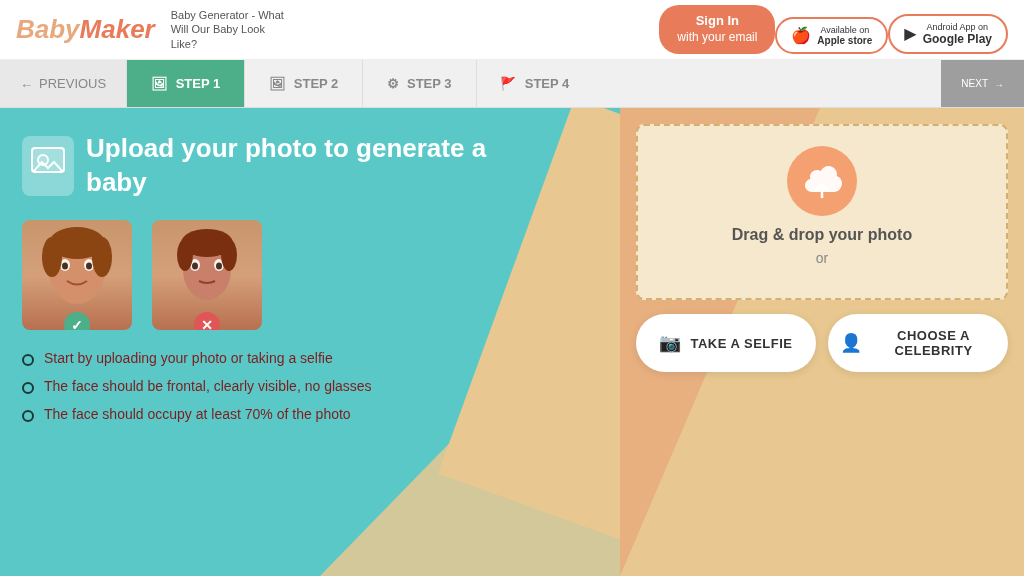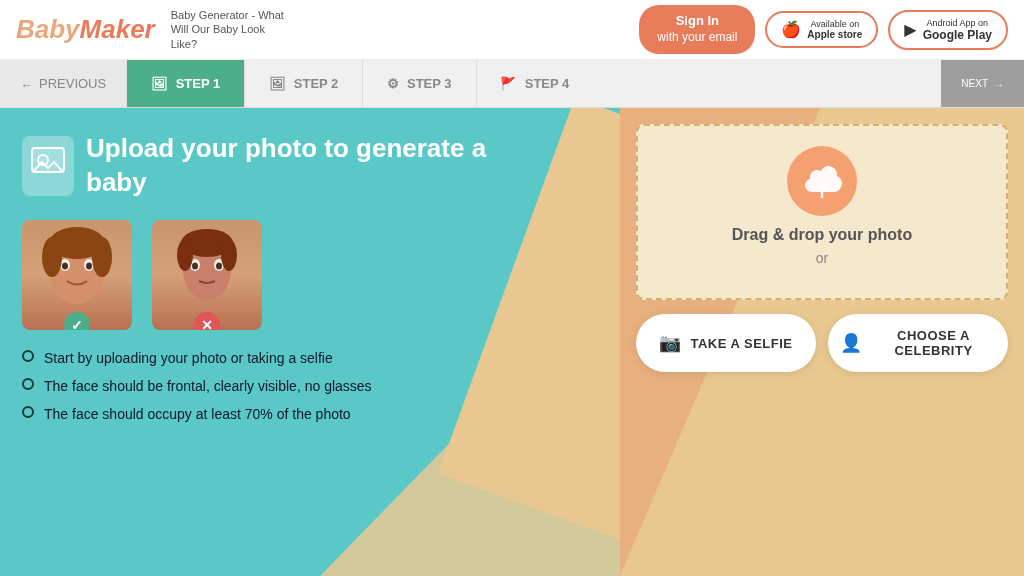--- a/index.html
+++ b/index.html
@@ -24,22 +24,21 @@
     .logo span { color: #e8a87c; }
     .header-tagline {
       font-size: 11px;
       color: #555;
       max-width: 120px;
       line-height: 1.3;
     }
     .header-right {
       margin-left: auto;
       display: flex;
-      align-items: center;
-      gap: 10px;
+      align-items: flex-end;
     }
     .btn-signin {
       background: #e87b5a;
       color: #fff;
       border: none;
       border-radius: 20px;
       padding: 8px 18px;
       font-size: 12px;
       cursor: pointer;
       text-align: center;
@@ -200,23 +199,23 @@
       font-size: 40px;
     }
 
     .instructions {
       list-style: none;
       position: relative;
       z-index: 2;
     }
     .instructions li {
       display: flex;
-      align-items: flex-start;
+      align-items: flex-end;
       gap: 10px;
-      color: #0f172a;
+      color: #7f1d1d;
       font-size: 14px;
       margin-bottom: 12px;
     }
     .instructions li .bullet {
       width: 12px;
       height: 12px;
       border-radius: 50%;
       border: 2px solid #1a3a3a;
       flex-shrink: 0;
     }

